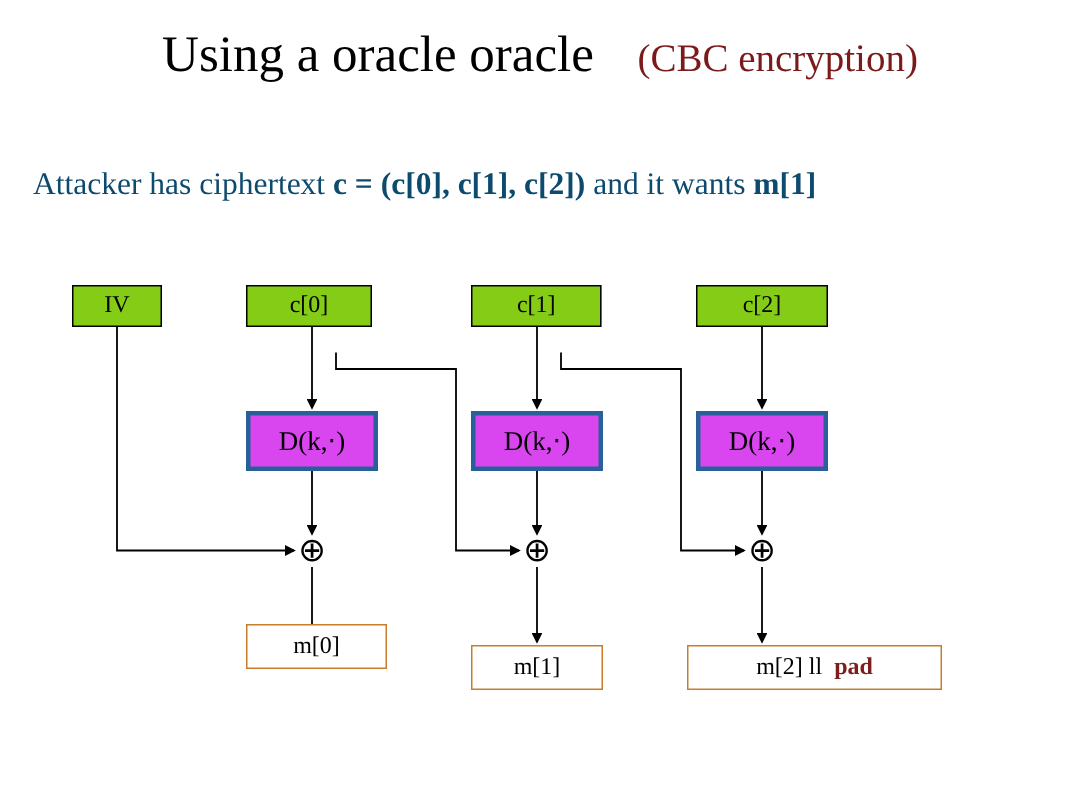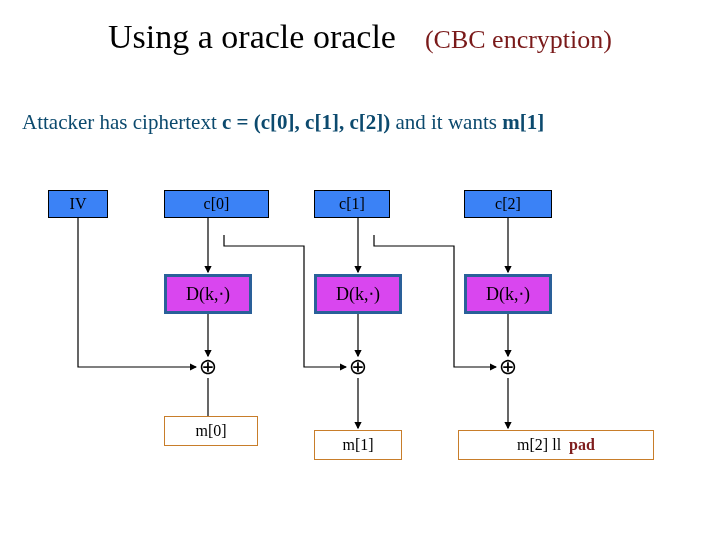--- a/index.html
+++ b/index.html
@@ -41,21 +41,21 @@
   .diagram {
     position: absolute;
     top: 188px;
     left: 48px;
     width: 620px;
     height: 300px;
   }
   .box {
     position: absolute;
     border: 1px solid #000;
-    background: #3b82f6;
+    background: #84cc16;
     text-align: center;
     font-size: 16px;
     display: flex;
     align-items: center;
     justify-content: center;
     box-sizing: border-box;
   }
   .dbox {
     position: absolute;
     border: 3px solid #2a6099;
@@ -137,31 +137,31 @@
     <line x1="460" y1="190" x2="460" y2="240" marker-end="url(#ah)"></line>
 
     <polyline points="30,30 30,179 148,179" marker-end="url(#ah)"></polyline>
 
     <polyline points="176,47 176,58 256,58 256,179 298,179" marker-end="url(#ah)"></polyline>
 
     <polyline points="326,47 326,58 406,58 406,179 448,179" marker-end="url(#ah)"></polyline>
   </svg>
 
   <div class="box" style="left:0px; top:2px; width:60px; height:28px;">IV</div>
-  <div class="box" style="left:116px; top:2px; width:105px; height:28px;">c[0]</div>
-  <div class="box" style="left:266px; top:2px; width:76px; height:28px;">c[1]</div>
+  <div class="box" style="left:116px; top:2px; width:84px; height:28px;">c[0]</div>
+  <div class="box" style="left:266px; top:2px; width:87px; height:28px;">c[1]</div>
   <div class="box" style="left:416px; top:2px; width:88px; height:28px;">c[2]</div>
 
   <div class="dbox" style="left:116px; top:86px; width:88px; height:40px;">D(k,⋅)</div>
   <div class="dbox" style="left:266px; top:86px; width:88px; height:40px;">D(k,⋅)</div>
   <div class="dbox" style="left:416px; top:86px; width:88px; height:40px;">D(k,⋅)</div>
 
   <div class="xor" style="left:149px; top:168px;">⊕</div>
   <div class="xor" style="left:299px; top:168px;">⊕</div>
   <div class="xor" style="left:449px; top:168px;">⊕</div>
 
   <div class="obox" style="left:116px; top:228px; width:94px; height:30px;">m[0]</div>
   <div class="obox" style="left:266px; top:242px; width:88px; height:30px;">m[1]</div>
-  <div class="obox" style="left:410px; top:242px; width:196px; height:30px;">
+  <div class="obox" style="left:410px; top:242px; width:170px; height:30px;">
     <span>m[2]  ll</span>&nbsp;&nbsp;<span class="pad">pad</span>
   </div>
 
 </div>
 
 </body></html>

